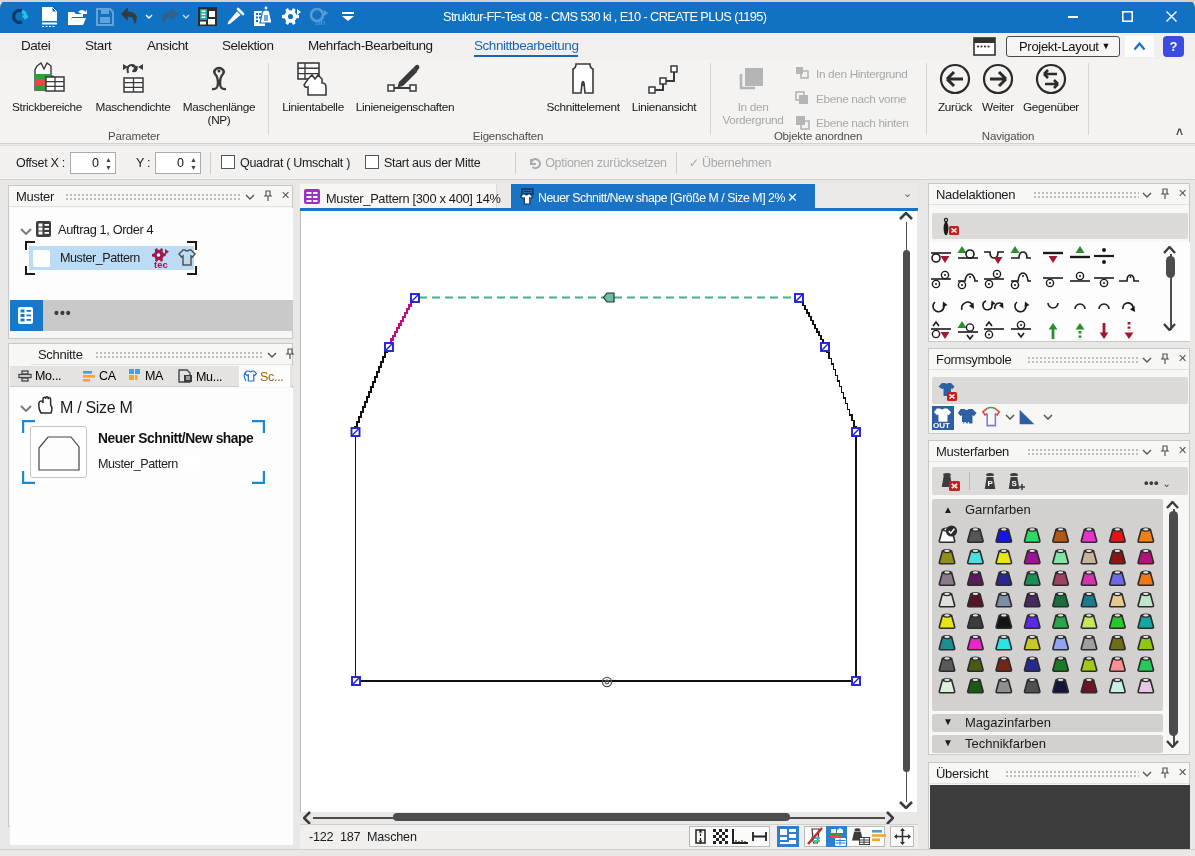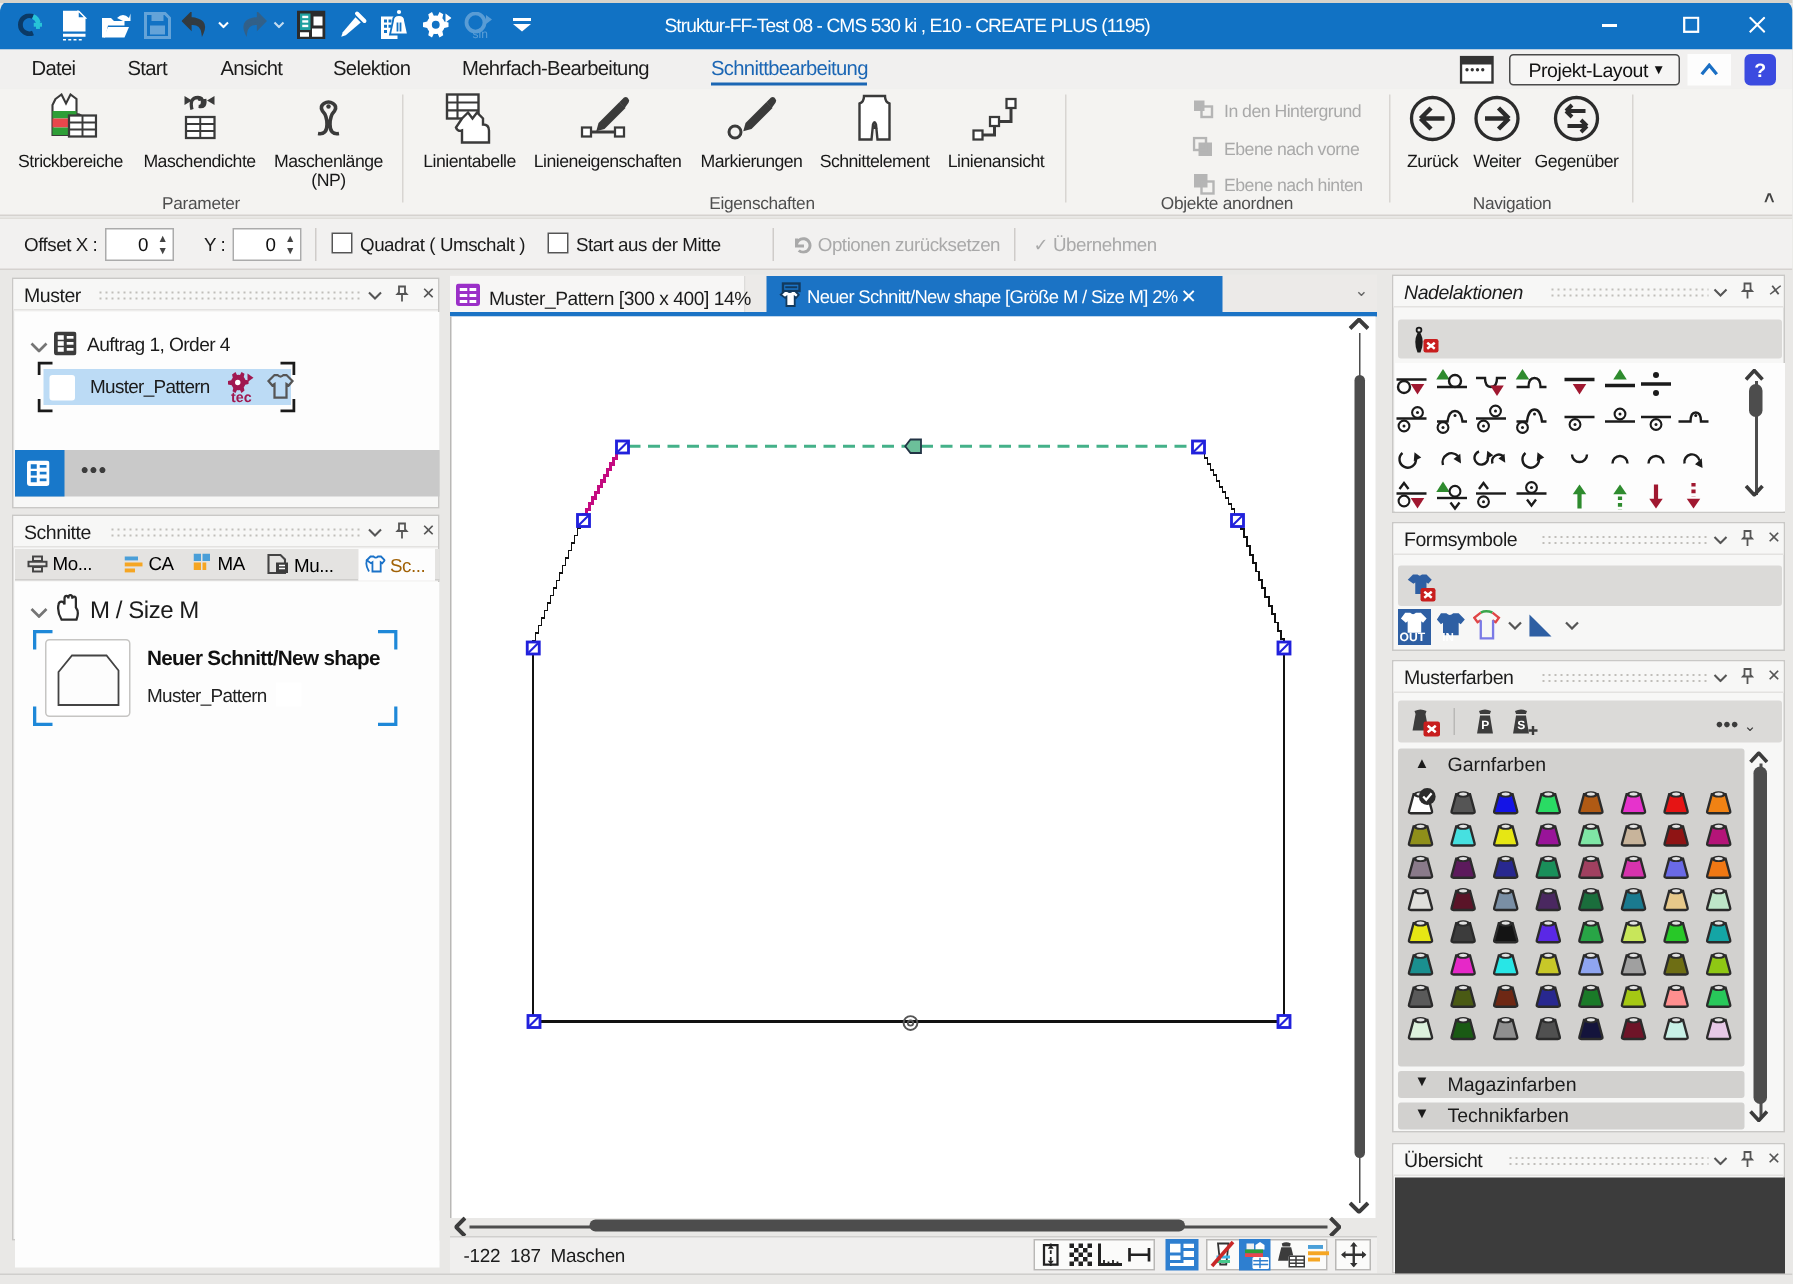--- a/index.html
+++ b/index.html
@@ -192,39 +192,38 @@
  <path d="M14 15 l4 -4 l3 4 l3 -4 l4 4 v4 q4 0 4 4 v8 h-18 v-8 q-3 1 -4 -2 z" fill="#fff" stroke="#3a3a3a" stroke-width="1.6" transform="translate(0,2)"></path>
 </svg>Linientabelle</div>
 <div class="rbtn" style="left:352px;top:3px;width:106px;">
 <svg width="40" height="36" viewBox="0 0 40 36">
  <path d="M6 26 h22" stroke="#3a3a3a" stroke-width="2"></path>
  <rect x="3" y="23" width="6" height="6" fill="#fff" stroke="#3a3a3a" stroke-width="1.5"></rect>
  <rect x="25" y="23" width="6" height="6" fill="#fff" stroke="#3a3a3a" stroke-width="1.5"></rect>
  <path d="M14 20 L28 6 l4 4 L18 24 l-5.5 1.5 z" fill="#3a3a3a"></path>
  <path d="M28 6 l3 -3 q2 -1 3 1 q1 1 0 2.5 l-2.5 3.5 z" fill="#3a3a3a"></path>
 </svg>Linieneigenschaften</div>
-<div class="rbtn" style="left:460px;top:3px;width:82px;">
-<svg width="40" height="36" viewBox="0 0 40 36">
- <circle cx="9" cy="26" r="4" fill="none" stroke="#3a3a3a" stroke-width="2"></circle>
- <path d="M16 20 L30 6 l4 4 L20 24 l-5.5 1.5 z" fill="#3a3a3a"></path>
- <path d="M30 6 l3 -3 q2 -1 3 1 q1 1 0 2.5 l-2.5 3.5 z" fill="#3a3a3a"></path>
-</svg>Markierungen</div>
 <div class="rbtn" style="left:544px;top:3px;width:78px;">
 <svg width="34" height="36" viewBox="0 0 34 36">
  <path d="M10 2 h14 q0 4 3 5 v24 h-8 l-1 -10 q-1 -3 -2 0 l-1 10 h-8 V7 q3 -1 3 -5 z" fill="#fff" stroke="#3a3a3a" stroke-width="1.6"></path>
  <path d="M16 24 l1.5 -5 l1.5 5 z" fill="#3a3a3a"></path>
 </svg>Schnittelement</div>
 <div class="rbtn" style="left:624px;top:3px;width:80px;">
 <svg width="36" height="36" viewBox="0 0 36 36">
  <path d="M7 28 h10 v-9 h11 V8" fill="none" stroke="#3a3a3a" stroke-width="2"></path>
  <rect x="3" y="25" width="6" height="6" fill="#fff" stroke="#3a3a3a" stroke-width="1.5"></rect>
  <rect x="14" y="16" width="6" height="6" fill="#fff" stroke="#3a3a3a" stroke-width="1.5"></rect>
  <rect x="25" y="4" width="6" height="6" fill="#fff" stroke="#3a3a3a" stroke-width="1.5"></rect>
 </svg>Linienansicht</div>
 
+<div class="rbtn dis" style="left:716px;top:3px;width:74px;">
+<svg width="36" height="36" viewBox="0 0 36 36">
+ <rect x="10" y="6" width="18" height="18" fill="#b5b5b5"></rect>
+ <path d="M6 12 v14 h14" fill="none" stroke="#b5b5b5" stroke-width="2.5"></path>
+</svg>In den<br>Vordergrund</div>
 <div class="smbtn" style="left:795px;top:7px;">
 <svg width="17" height="15" viewBox="0 0 17 15">
         <rect x="1" y="1" width="7" height="7" fill="#b5b5b5"></rect>
         <rect x="6" y="5" width="7" height="7" fill="none" stroke="#b5b5b5" stroke-width="1.6"></rect>
       </svg>In den Hintergrund</div>
 <div class="smbtn" style="left:795px;top:32px;">
 <svg width="17" height="15" viewBox="0 0 17 15">
         <rect x="4" y="4" width="9" height="9" fill="#b5b5b5"></rect>
         <rect x="1" y="1" width="8" height="8" fill="none" stroke="#b5b5b5" stroke-width="1.6"></rect>
       </svg>Ebene nach vorne</div>
@@ -326,21 +325,21 @@
       <rect x="2.5" y="2.5" width="4" height="3" fill="#1878ca"></rect>
       <rect x="8.5" y="3" width="4.5" height="1.8" fill="#1878ca"></rect>
       <rect x="2.5" y="7" width="4" height="3" fill="#1878ca"></rect>
       <rect x="8.5" y="7.5" width="4.5" height="1.8" fill="#1878ca"></rect>
       <rect x="2.5" y="11.5" width="4" height="3" fill="#1878ca"></rect>
       <rect x="8.5" y="12" width="4.5" height="1.8" fill="#1878ca"></rect>
     </svg>
  <div style="position:absolute;left:45px;top:119px;color:#3c3c3c;font-size:14px;letter-spacing:1px;font-weight:bold;">•••</div>
 </div>
 
-<div class="abs panel" style="left:8px;top:343px;width:285px;height:484px;">
+<div class="abs panel" style="left:8px;top:343px;width:285px;height:484px;padding-left:22px;">
  <div class="phead">
       <span class="t">Schnitte</span>
       <span class="dots" style="left:64px;width:168px;"></span>
   <span class="ctl" style="left:236px;">
         <svg width="10" height="6" viewBox="0 0 10 6" style="display:block;margin-top:5px">
           <path d="M1 1 L5 5 L9 1" fill="none" stroke="#555" stroke-width="1.4"></path>
         </svg>
       </span>
       <span class="ctl" style="left:254px;"><svg width="10" height="12" viewBox="0 0 10 12" style="position:relative;top:1px">
           <path d="M3 1 h4 v4 l1 1 H2 l1 -1 z M5 6 v5" fill="none" stroke="#555" stroke-width="1.2"></path>
@@ -577,21 +576,21 @@
 <div class="abs" style="left:890px;top:826px;width:24px;height:21px;background:#fbfbfa;border:1px solid #b9b8b6;"></div>
 <svg class="abs" style="left:894px;top:828px;" width="17" height="17" viewBox="0 0 17 17">
     <path d="M8.5 1 v15 M1 8.5 h15" stroke="#333" stroke-width="1.6"></path>
     <path d="M8.5 0 l-2.5 3 h5 z M8.5 17 l-2.5 -3 h5 z M0 8.5 l3 -2.5 v5 z M17 8.5 l-3 -2.5 v5 z" fill="#333"></path>
   </svg>
 
 <div class="abs" style="left:0px;top:849px;width:1195px;height:7px;background:#e9e8e6;border-top:1px solid #cfcecc;"></div>
 
 
 
-<div class="abs panel" style="left:928px;top:183px;width:262px;height:159px;font-style:italic;">
+<div class="abs panel" style="left:928px;top:183px;width:262px;height:159px;">
  <div class="phead">
       <span class="t">Nadelaktionen</span>
       <span class="dots" style="left:104px;width:106px;"></span>
   <span class="ctl" style="left:213px;">
         <svg width="10" height="6" viewBox="0 0 10 6" style="display:block;margin-top:5px">
           <path d="M1 1 L5 5 L9 1" fill="none" stroke="#555" stroke-width="1.4"></path>
         </svg>
       </span>
       <span class="ctl" style="left:231px;"><svg width="10" height="12" viewBox="0 0 10 12" style="position:relative;top:1px">
           <path d="M3 1 h4 v4 l1 1 H2 l1 -1 z M5 6 v5" fill="none" stroke="#555" stroke-width="1.2"></path>

